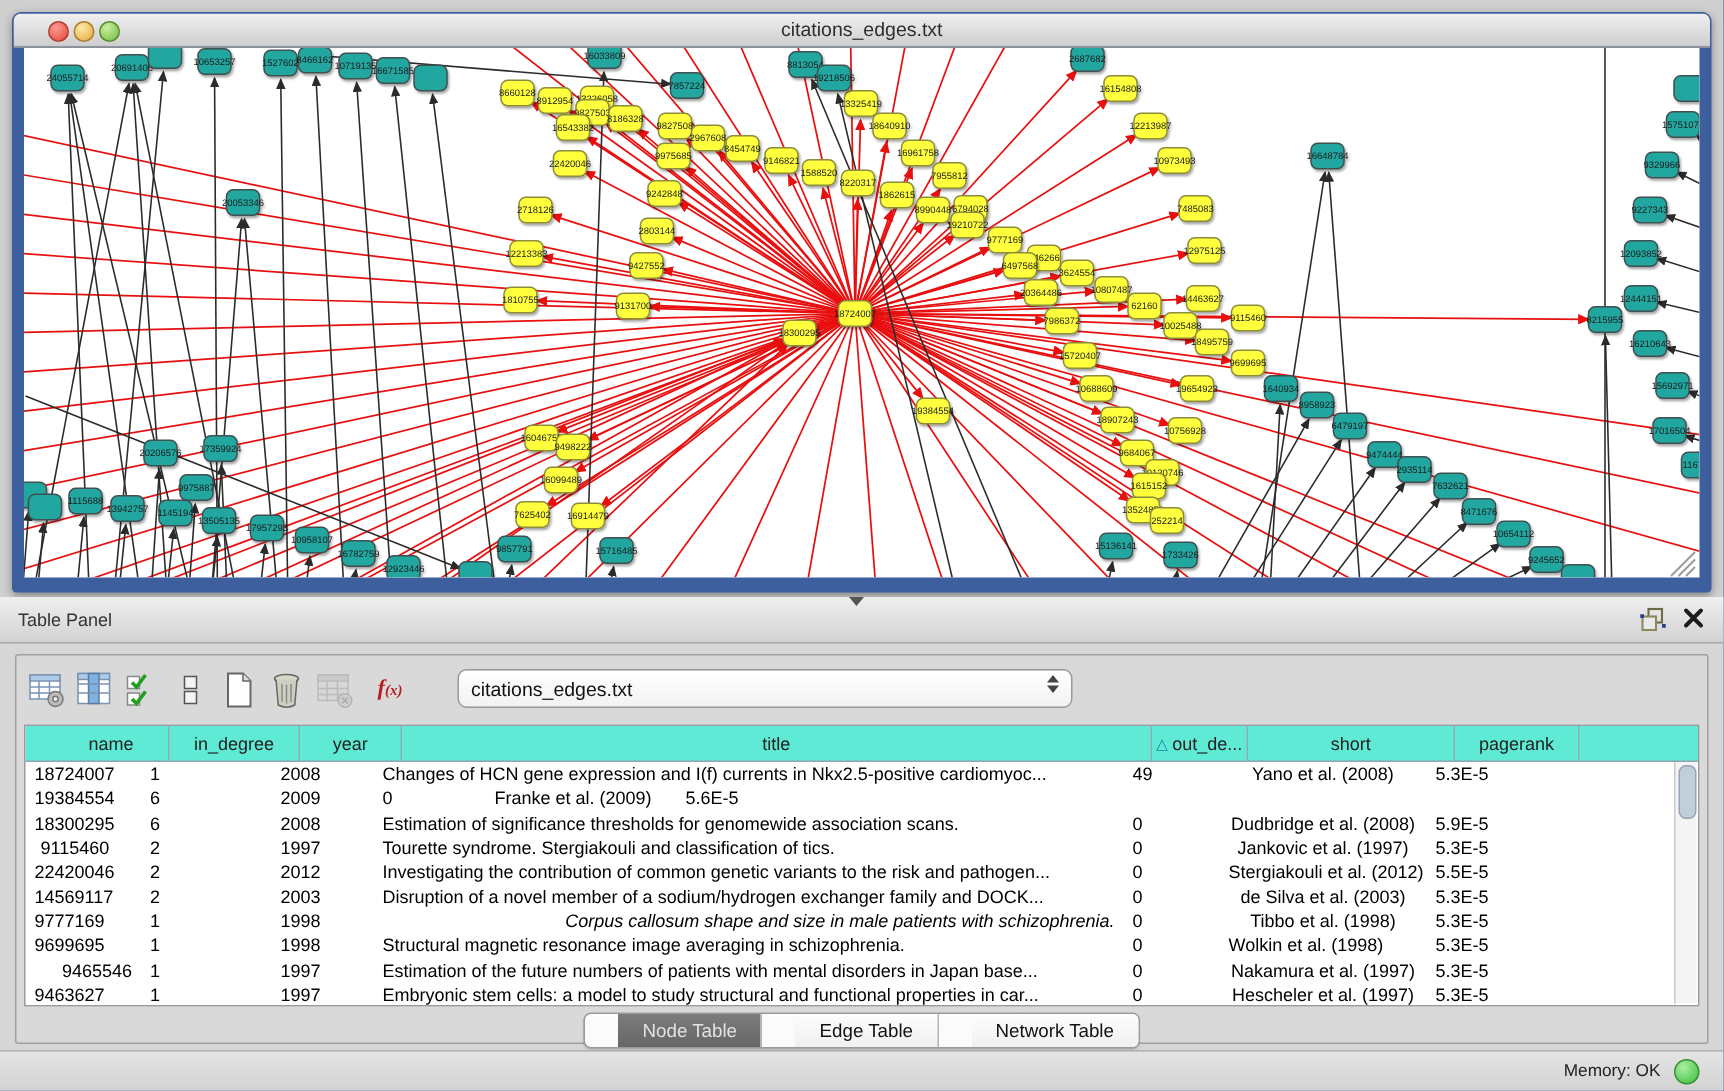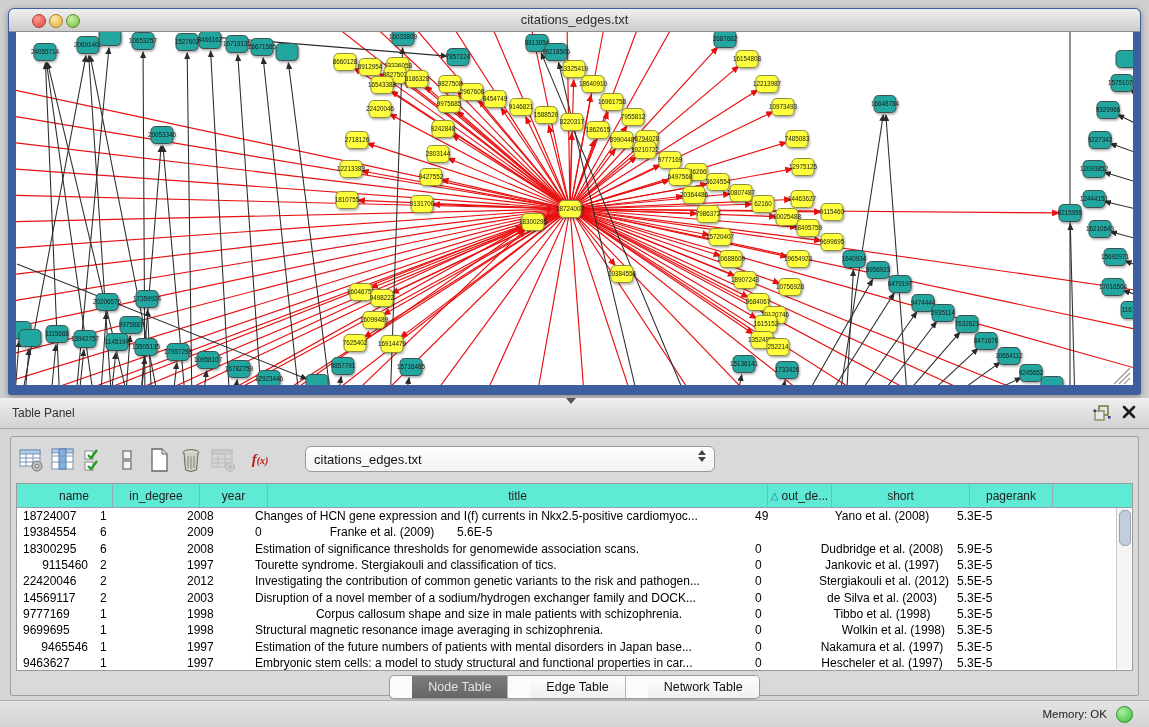--- a/index.html
+++ b/index.html
@@ -884,21 +884,21 @@
           <div class="grid-row">
             <div class="gr-cell" style="width: 77px; text-align: left;">18300295</div>
             <div class="gr-cell" style="width: 87px; text-align: left;">6</div>
             <div class="gr-cell" style="width: 68px; text-align: left;">2008</div>
             <div class="gr-cell" style="width: 500px; text-align: left;">Estimation of significance thresholds for genomewide association scans.</div>
             <div class="gr-cell" style="width: 64px; text-align: left;">0</div>
             <div class="gr-cell" style="width: 138px; text-align: center;">Dudbridge et al. (2008)</div>
             <div class="gr-cell" style="width: 83px; text-align: left;">5.9E-5</div>
           </div>
           <div class="grid-row">
-            <div class="gr-cell" style="width: 77px; text-align: right; padding-left: 10px;">9115460</div>
+            <div class="gr-cell" style="width: 77px; text-align: left; padding-left: 10px;">9115460</div>
             <div class="gr-cell" style="width: 87px; text-align: left;">2</div>
             <div class="gr-cell" style="width: 68px; text-align: left;">1997</div>
             <div class="gr-cell" style="width: 500px; text-align: left;">Tourette syndrome. Stergiakouli and classification of tics.</div>
             <div class="gr-cell" style="width: 64px; text-align: left;">0</div>
             <div class="gr-cell" style="width: 138px; text-align: center;">Jankovic et al. (1997)</div>
             <div class="gr-cell" style="width: 83px; text-align: left;">5.3E-5</div>
           </div>
           <div class="grid-row">
             <div class="gr-cell" style="width: 77px; text-align: left;">22420046</div>
             <div class="gr-cell" style="width: 87px; text-align: left;">2</div>
@@ -914,32 +914,32 @@
             <div class="gr-cell" style="width: 68px; text-align: left;">2003</div>
             <div class="gr-cell" style="width: 500px; text-align: left;">Disruption of a novel member of a sodium/hydrogen exchanger family and DOCK...</div>
             <div class="gr-cell" style="width: 64px; text-align: left;">0</div>
             <div class="gr-cell" style="width: 138px; text-align: center;">de Silva et al. (2003)</div>
             <div class="gr-cell" style="width: 83px; text-align: left;">5.3E-5</div>
           </div>
           <div class="grid-row">
             <div class="gr-cell" style="width: 77px; text-align: left;">9777169</div>
             <div class="gr-cell" style="width: 87px; text-align: left;">1</div>
             <div class="gr-cell" style="width: 68px; text-align: left;">1998</div>
-            <div class="gr-cell" style="width: 500px; text-align: center;">Corpus callosum shape and size in male patients with schizophrenia.</div>
+            <div class="gr-cell" style="width: 500px; text-align: right; font-style: italic;">Corpus callosum shape and size in male patients with schizophrenia.</div>
             <div class="gr-cell" style="width: 64px; text-align: left;">0</div>
             <div class="gr-cell" style="width: 138px; text-align: center;">Tibbo et al. (1998)</div>
             <div class="gr-cell" style="width: 83px; text-align: left;">5.3E-5</div>
           </div>
           <div class="grid-row">
             <div class="gr-cell" style="width: 77px; text-align: left;">9699695</div>
             <div class="gr-cell" style="width: 87px; text-align: left;">1</div>
             <div class="gr-cell" style="width: 68px; text-align: left;">1998</div>
             <div class="gr-cell" style="width: 500px; text-align: left;">Structural magnetic resonance image averaging in schizophrenia.</div>
             <div class="gr-cell" style="width: 64px; text-align: left;">0</div>
-            <div class="gr-cell" style="width: 138px; text-align: right;">Wolkin et al. (1998)</div>
+            <div class="gr-cell" style="width: 138px; text-align: left;">Wolkin et al. (1998)</div>
             <div class="gr-cell" style="width: 83px; text-align: left;">5.3E-5</div>
           </div>
           <div class="grid-row">
             <div class="gr-cell" style="width: 77px; text-align: right;">9465546</div>
             <div class="gr-cell" style="width: 87px; text-align: left;">1</div>
             <div class="gr-cell" style="width: 68px; text-align: left;">1997</div>
             <div class="gr-cell" style="width: 500px; text-align: left;">Estimation of the future numbers of patients with mental disorders in Japan base...</div>
             <div class="gr-cell" style="width: 64px; text-align: left;">0</div>
             <div class="gr-cell" style="width: 138px; text-align: center;">Nakamura et al. (1997)</div>
             <div class="gr-cell" style="width: 83px; text-align: left;">5.3E-5</div>

